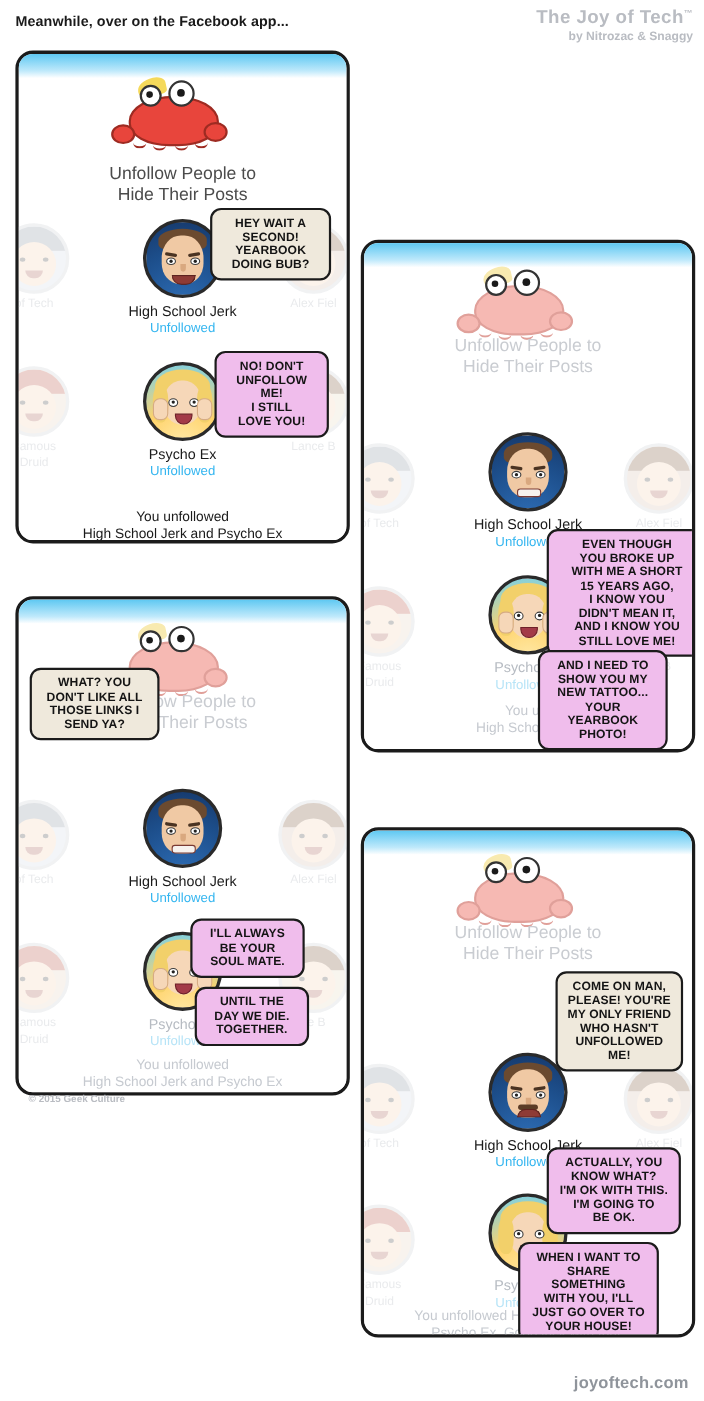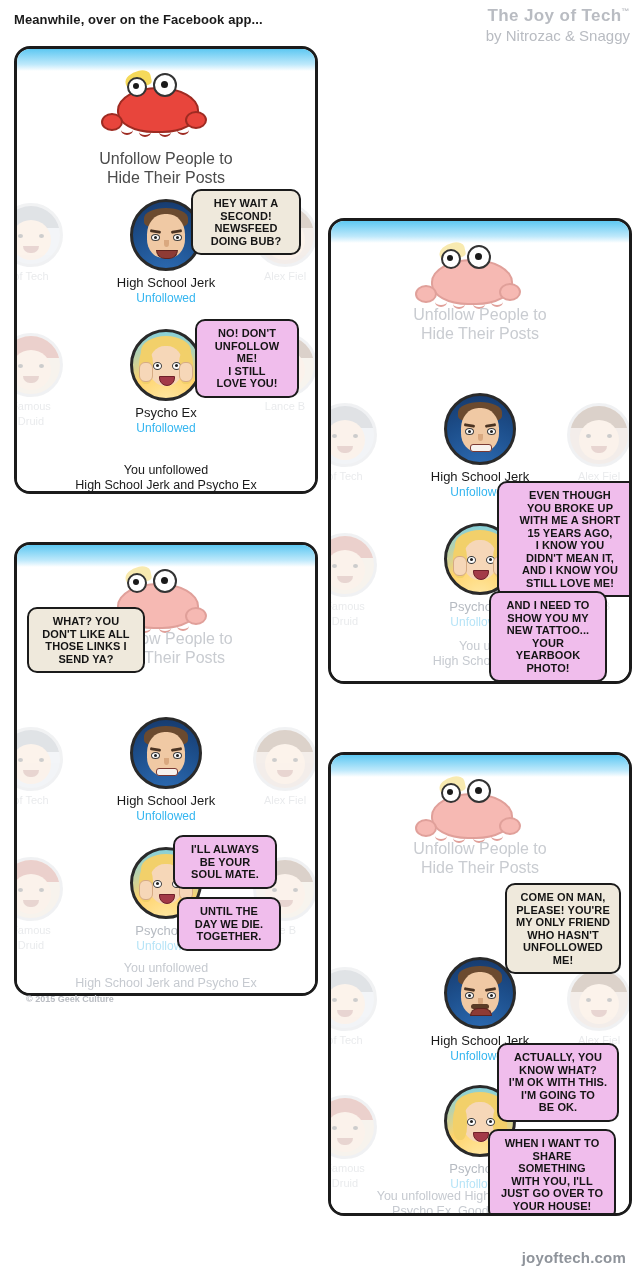--- a/index.html
+++ b/index.html
@@ -15,21 +15,21 @@
     position:absolute;left:14px;top:12px;
     font-size:13px;font-weight:bold;color:#1a1a1a;
     letter-spacing:.1px;
   }
   .hdr-right{
     position:absolute;right:10px;top:6px;
     text-align:right;color:#b9bcc2;
   }
   .hdr-right .t1{font-size:17px;font-weight:bold;letter-spacing:.4px;}
   .hdr-right .t1 .tm{font-size:8px;vertical-align:super;}
-  .hdr-right .t2{font-size:15px;font-weight:normal;margin-top:1px;}
+  .hdr-right .t2{font-size:11px;font-weight:bold;margin-top:1px;}
   .footer-site{
     position:absolute;right:14px;bottom:8px;
     font-size:15px;font-weight:bold;color:#8f949b;letter-spacing:.2px;
   }
   .copyright{
     position:absolute;left:26px;top:994px;
     font-size:9px;color:#b9bcc2;font-weight:bold;
   }
 
   
@@ -306,21 +306,21 @@
     </div>
 
     <div class="status" style="top:392px;">
       <div>You unfollowed</div>
       <div>High School Jerk and Psycho Ex</div>
     </div>
 
     <div class="bubble tan" style="left:174px;top:118px;width:110px;">
       <div>HEY WAIT A</div>
       <div>SECOND!</div>
-      <div>NEWSFEED</div>
+      <div>YEARBOOK</div>
       <div>DOING BUB?</div>
     </div>
     <div class="bubble pink" style="left:178px;top:248px;width:104px;">
       <div>NO! DON'T</div>
       <div>UNFOLLOW</div>
       <div>ME!</div>
       <div>I STILL</div>
       <div>LOVE YOU!</div>
     </div>
   </div>
@@ -699,21 +699,21 @@
     </div>
 
     <div class="bubble pink" style="left:166px;top:266px;width:122px;">
       <div>ACTUALLY, YOU</div>
       <div>KNOW WHAT?</div>
       <div>I'M OK WITH THIS.</div>
       <div>I'M GOING TO</div>
       <div>BE OK.</div>
     </div>
 
-    <div class="bubble pink" style="left:157px;top:352px;width:128px;">
+    <div class="bubble pink" style="left:140px;top:352px;width:128px;">
       <div>WHEN I WANT TO</div>
       <div>SHARE SOMETHING</div>
       <div>WITH YOU, I'LL</div>
       <div>JUST GO OVER TO</div>
       <div>YOUR HOUSE!</div>
     </div>
   </div>
 </div>
 
 <div class="footer-site">joyoftech.com</div>

